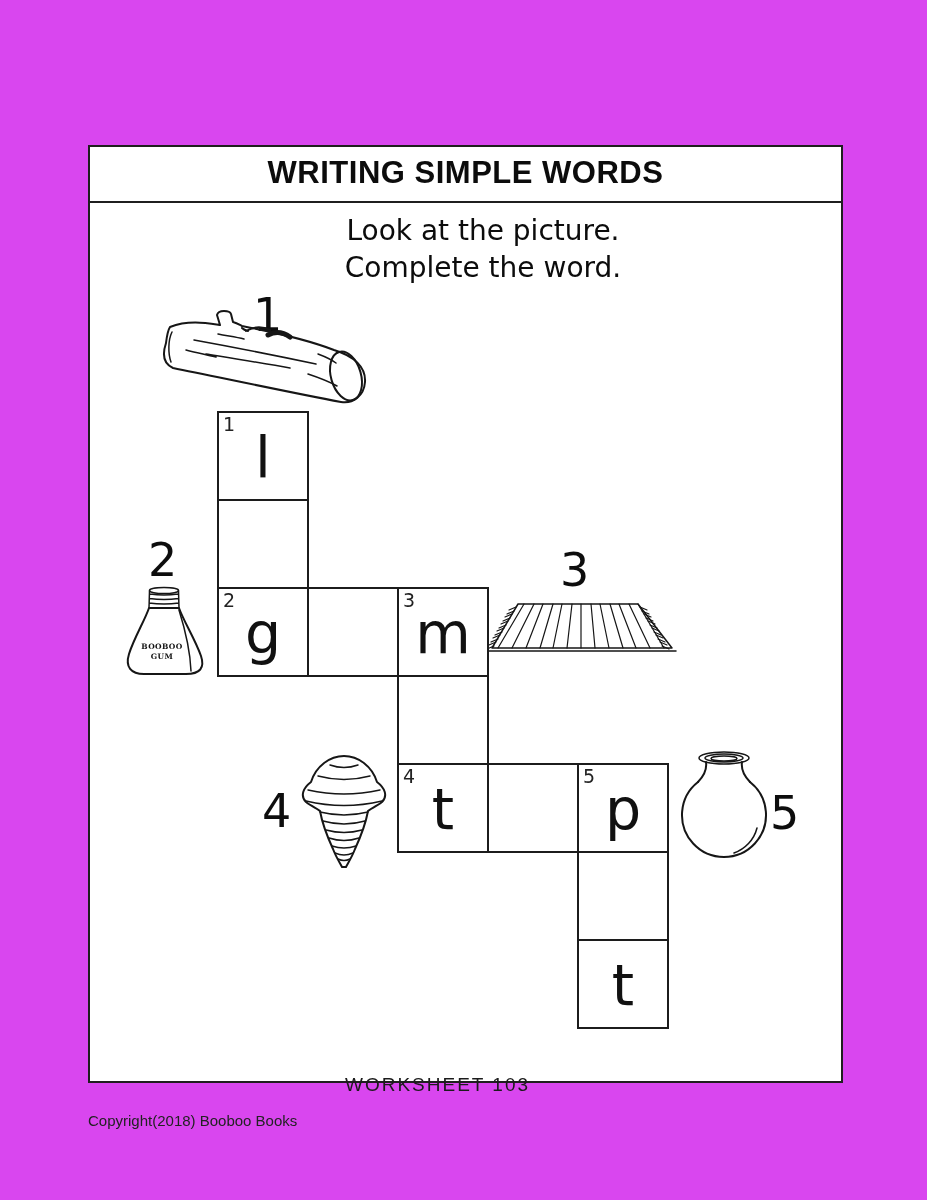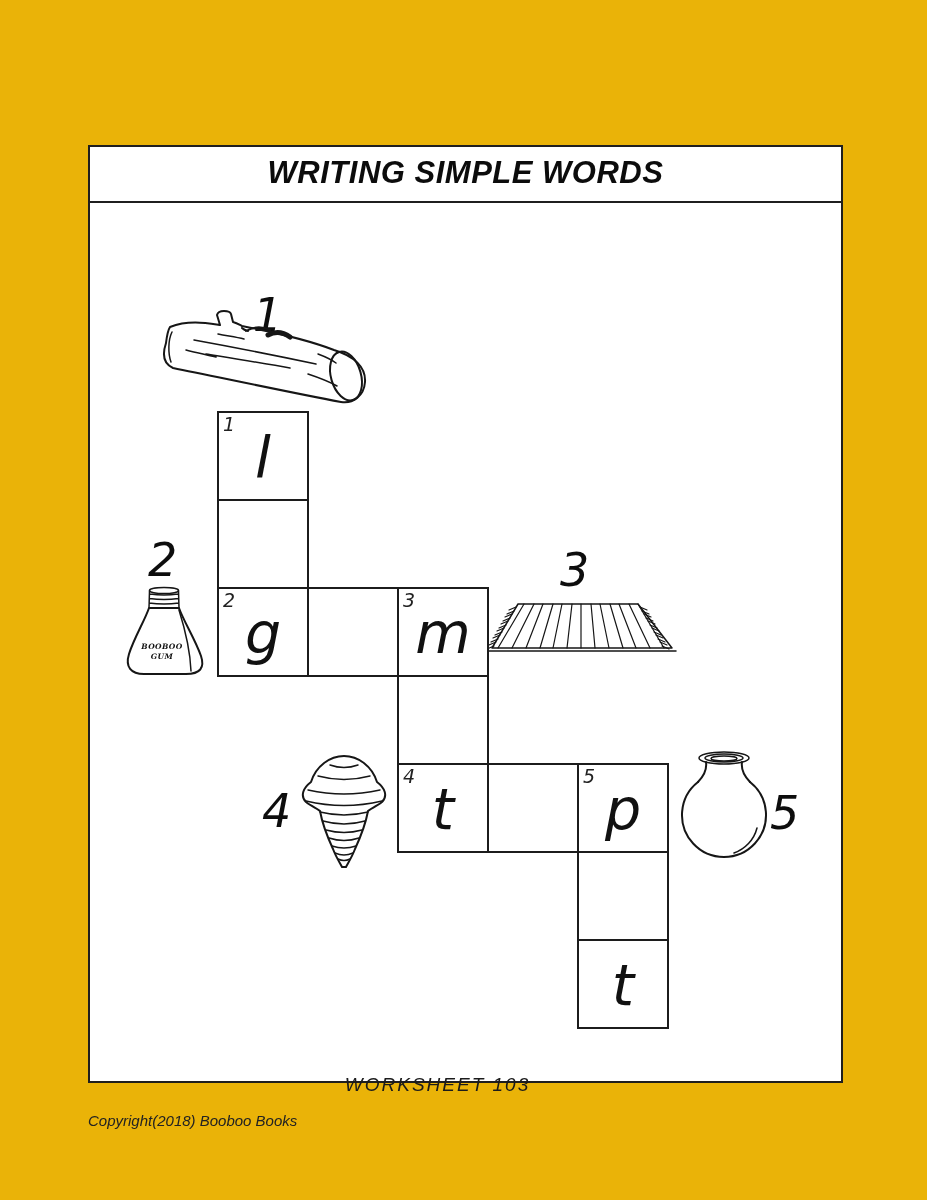--- a/index.html
+++ b/index.html
@@ -1,17 +1,17 @@
 <!DOCTYPE html>
 <html><head>
 <meta charset="utf-8">
 <style>
   html,body{margin:0;padding:0;background:#fff;}
-  .page{position:relative;width:927px;height:1200px;background:#eab308;overflow:hidden;
-        font-family:"DejaVu Sans",sans-serif;color:#111;font-style:italic;}
+  .page{position:relative;width:927px;height:1200px;background:#d946ef;overflow:hidden;
+        font-family:"DejaVu Sans",sans-serif;color:#111;}
   
   .frame{position:absolute;left:88px;top:145px;width:755px;height:938px;
          border:2px solid #1f1f1f;box-sizing:border-box;background:#fff;}
   .title-band{position:absolute;left:88px;top:145px;width:755px;height:58px;
               box-sizing:border-box;border-bottom:2px solid #1f1f1f;
               display:flex;align-items:center;justify-content:center;}
   .title{font-family:"Liberation Sans",sans-serif;font-weight:bold;font-size:31px;
          letter-spacing:0.5px;color:#0c0c0c;}
   .instructions{position:absolute;left:183px;top:212px;width:600px;text-align:center;
                 font-size:28px;line-height:37px;color:#0c0c0c;}
@@ -56,20 +56,24 @@
 <body>
 
 <div class="page">
 
   <div class="frame"></div>
 
   <div class="title-band">
     <span class="title">WRITING SIMPLE WORDS</span>
   </div>
 
+  <div class="instructions">
+    <div>Look at the picture.</div>
+    <div>Complete the word.</div>
+  </div>
 
   <div class="picnum n1">1</div>
   <div class="picnum n2">2</div>
   <div class="picnum n3">3</div>
   <div class="picnum n4">4</div>
   <div class="picnum n5">5</div>
 
   <svg class="art" style="left:158px;top:310px;" width="218" height="98" viewBox="0 0 218 98">
     <path class="stroke" d="M12 17 C30 10,48 13,62 15 L59 5 Q60 1,66 1 Q72 1,73 4 L75 12 C79 13,82 15,84 16 C115 22,150 30,176 40 C196 46,208 57,207 72 C206 86,195 94,183 92 C130 82,60 67,15 58 C6 54,4 45,8 33 C9 25,10 20,12 17 Z"></path>
     <ellipse class="stroke" cx="188" cy="66" rx="15" ry="25" transform="rotate(-16 188 66)"></ellipse>

